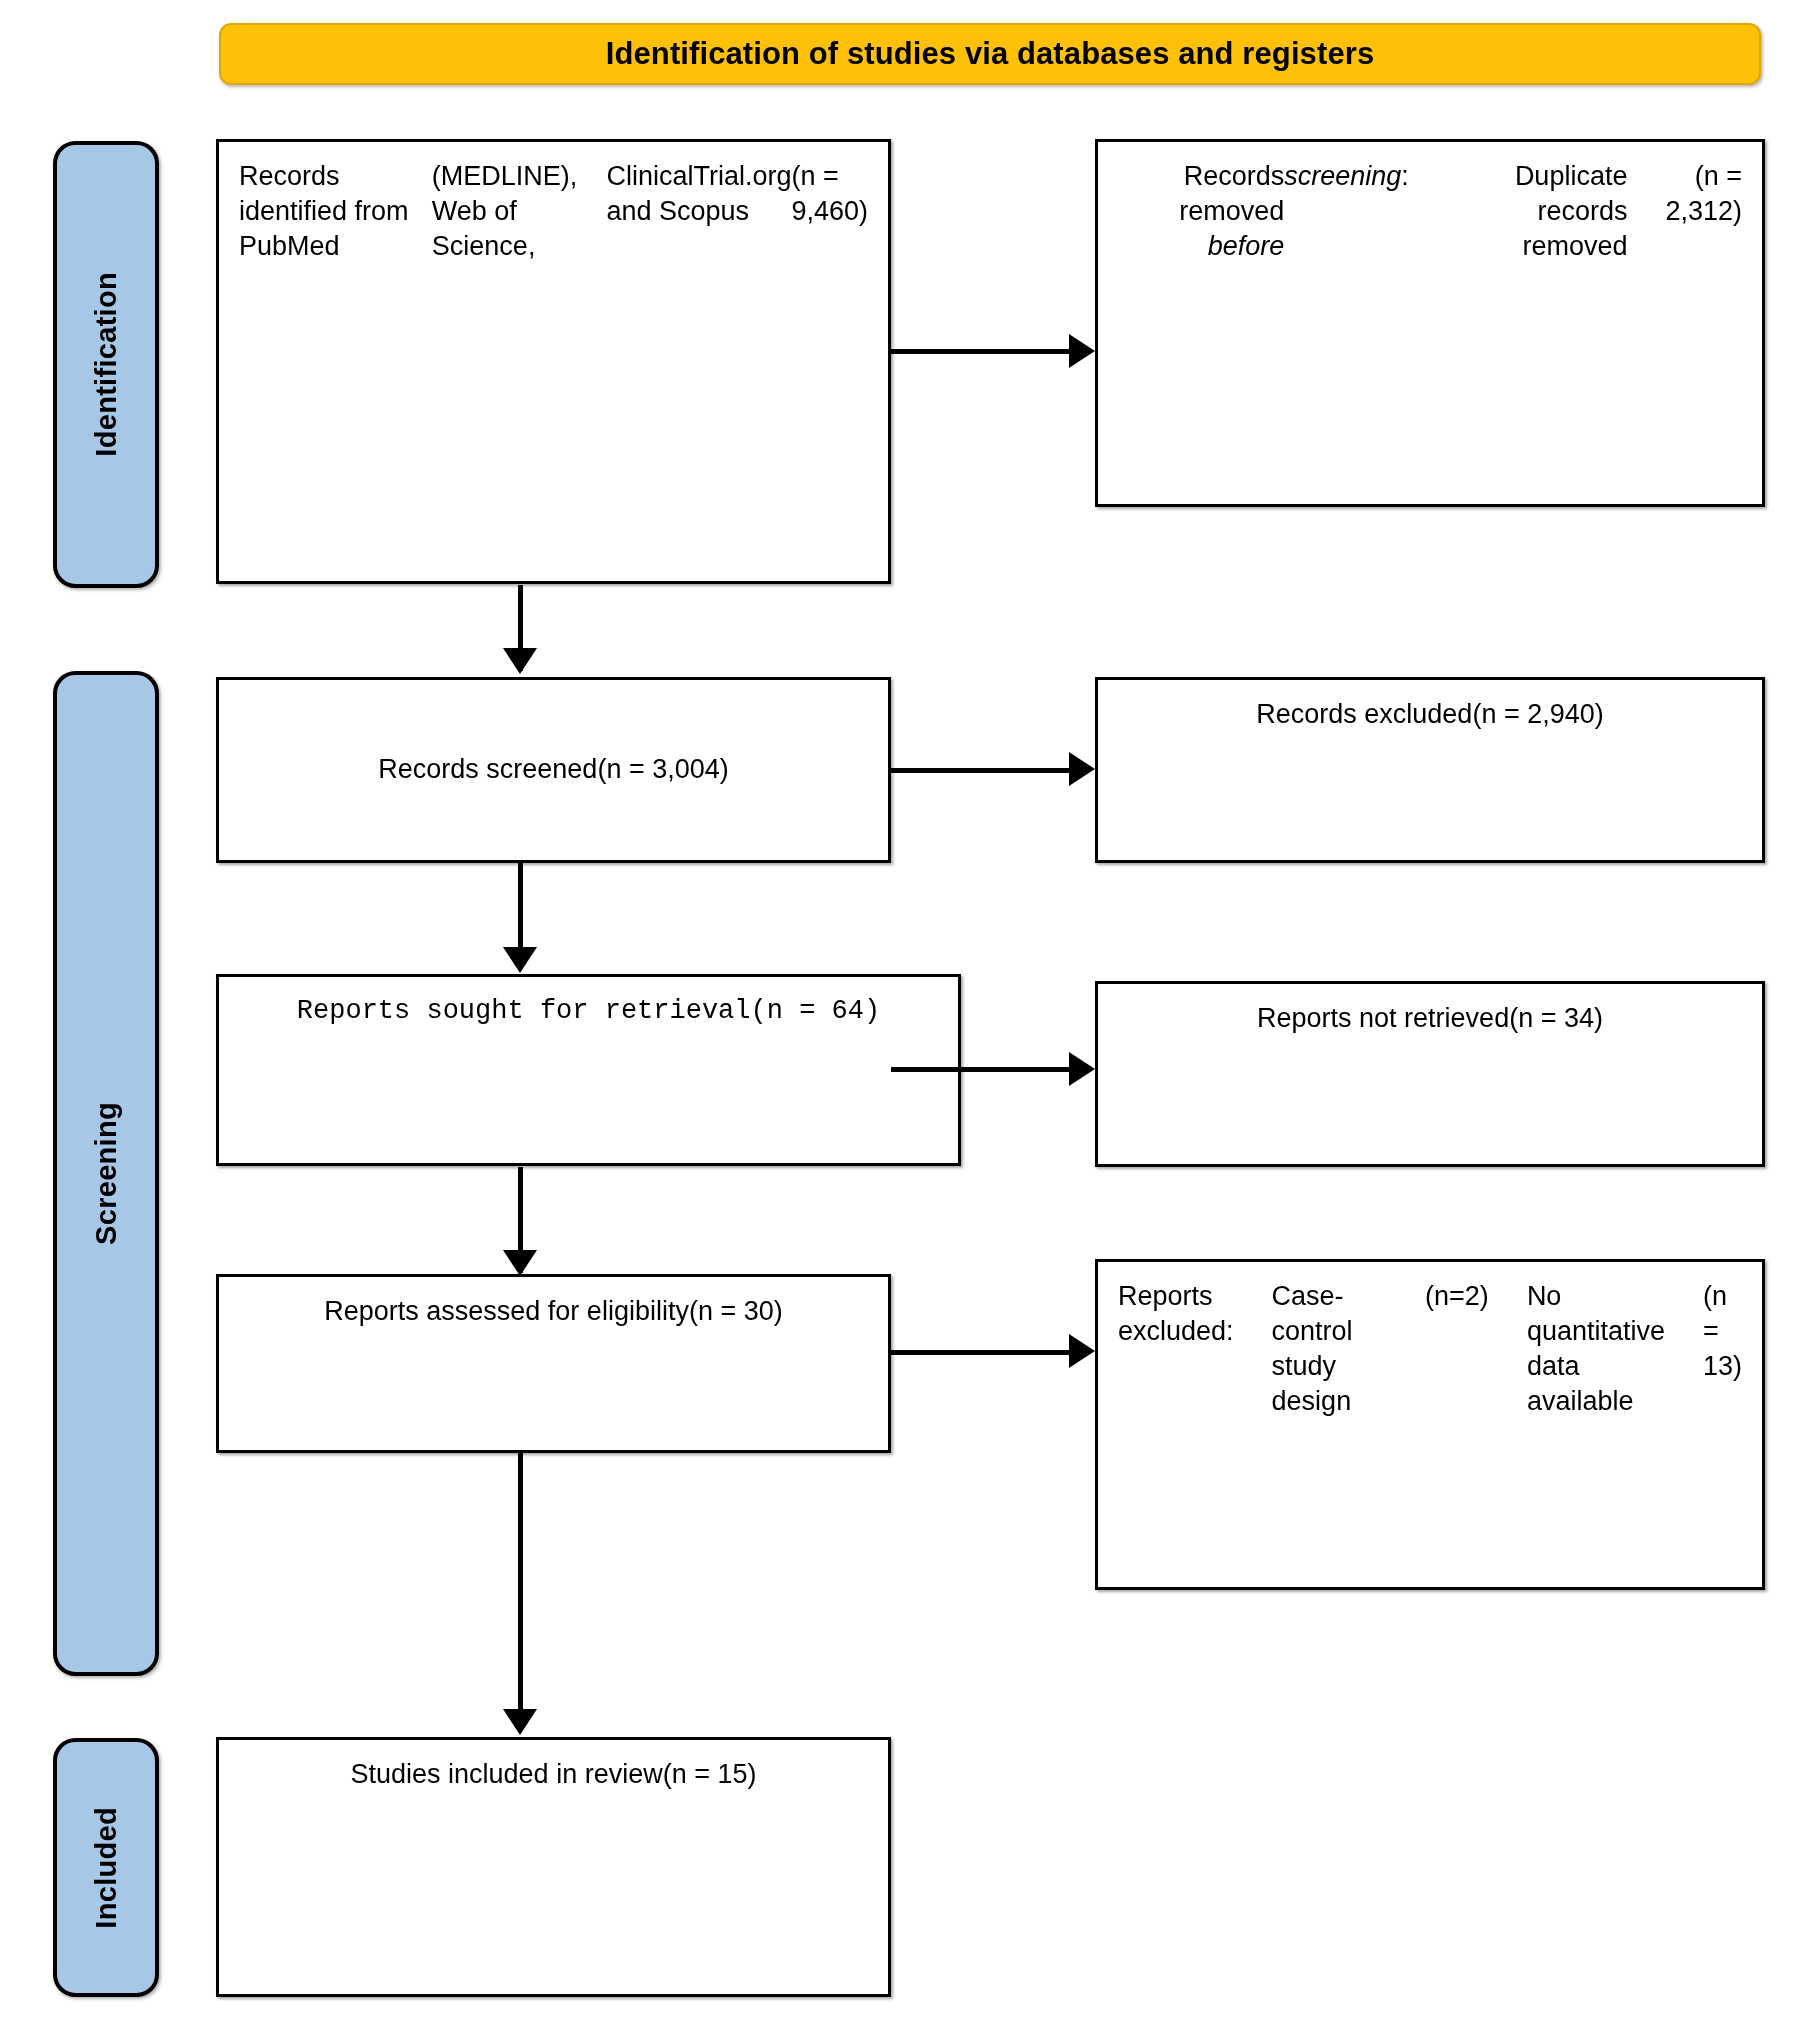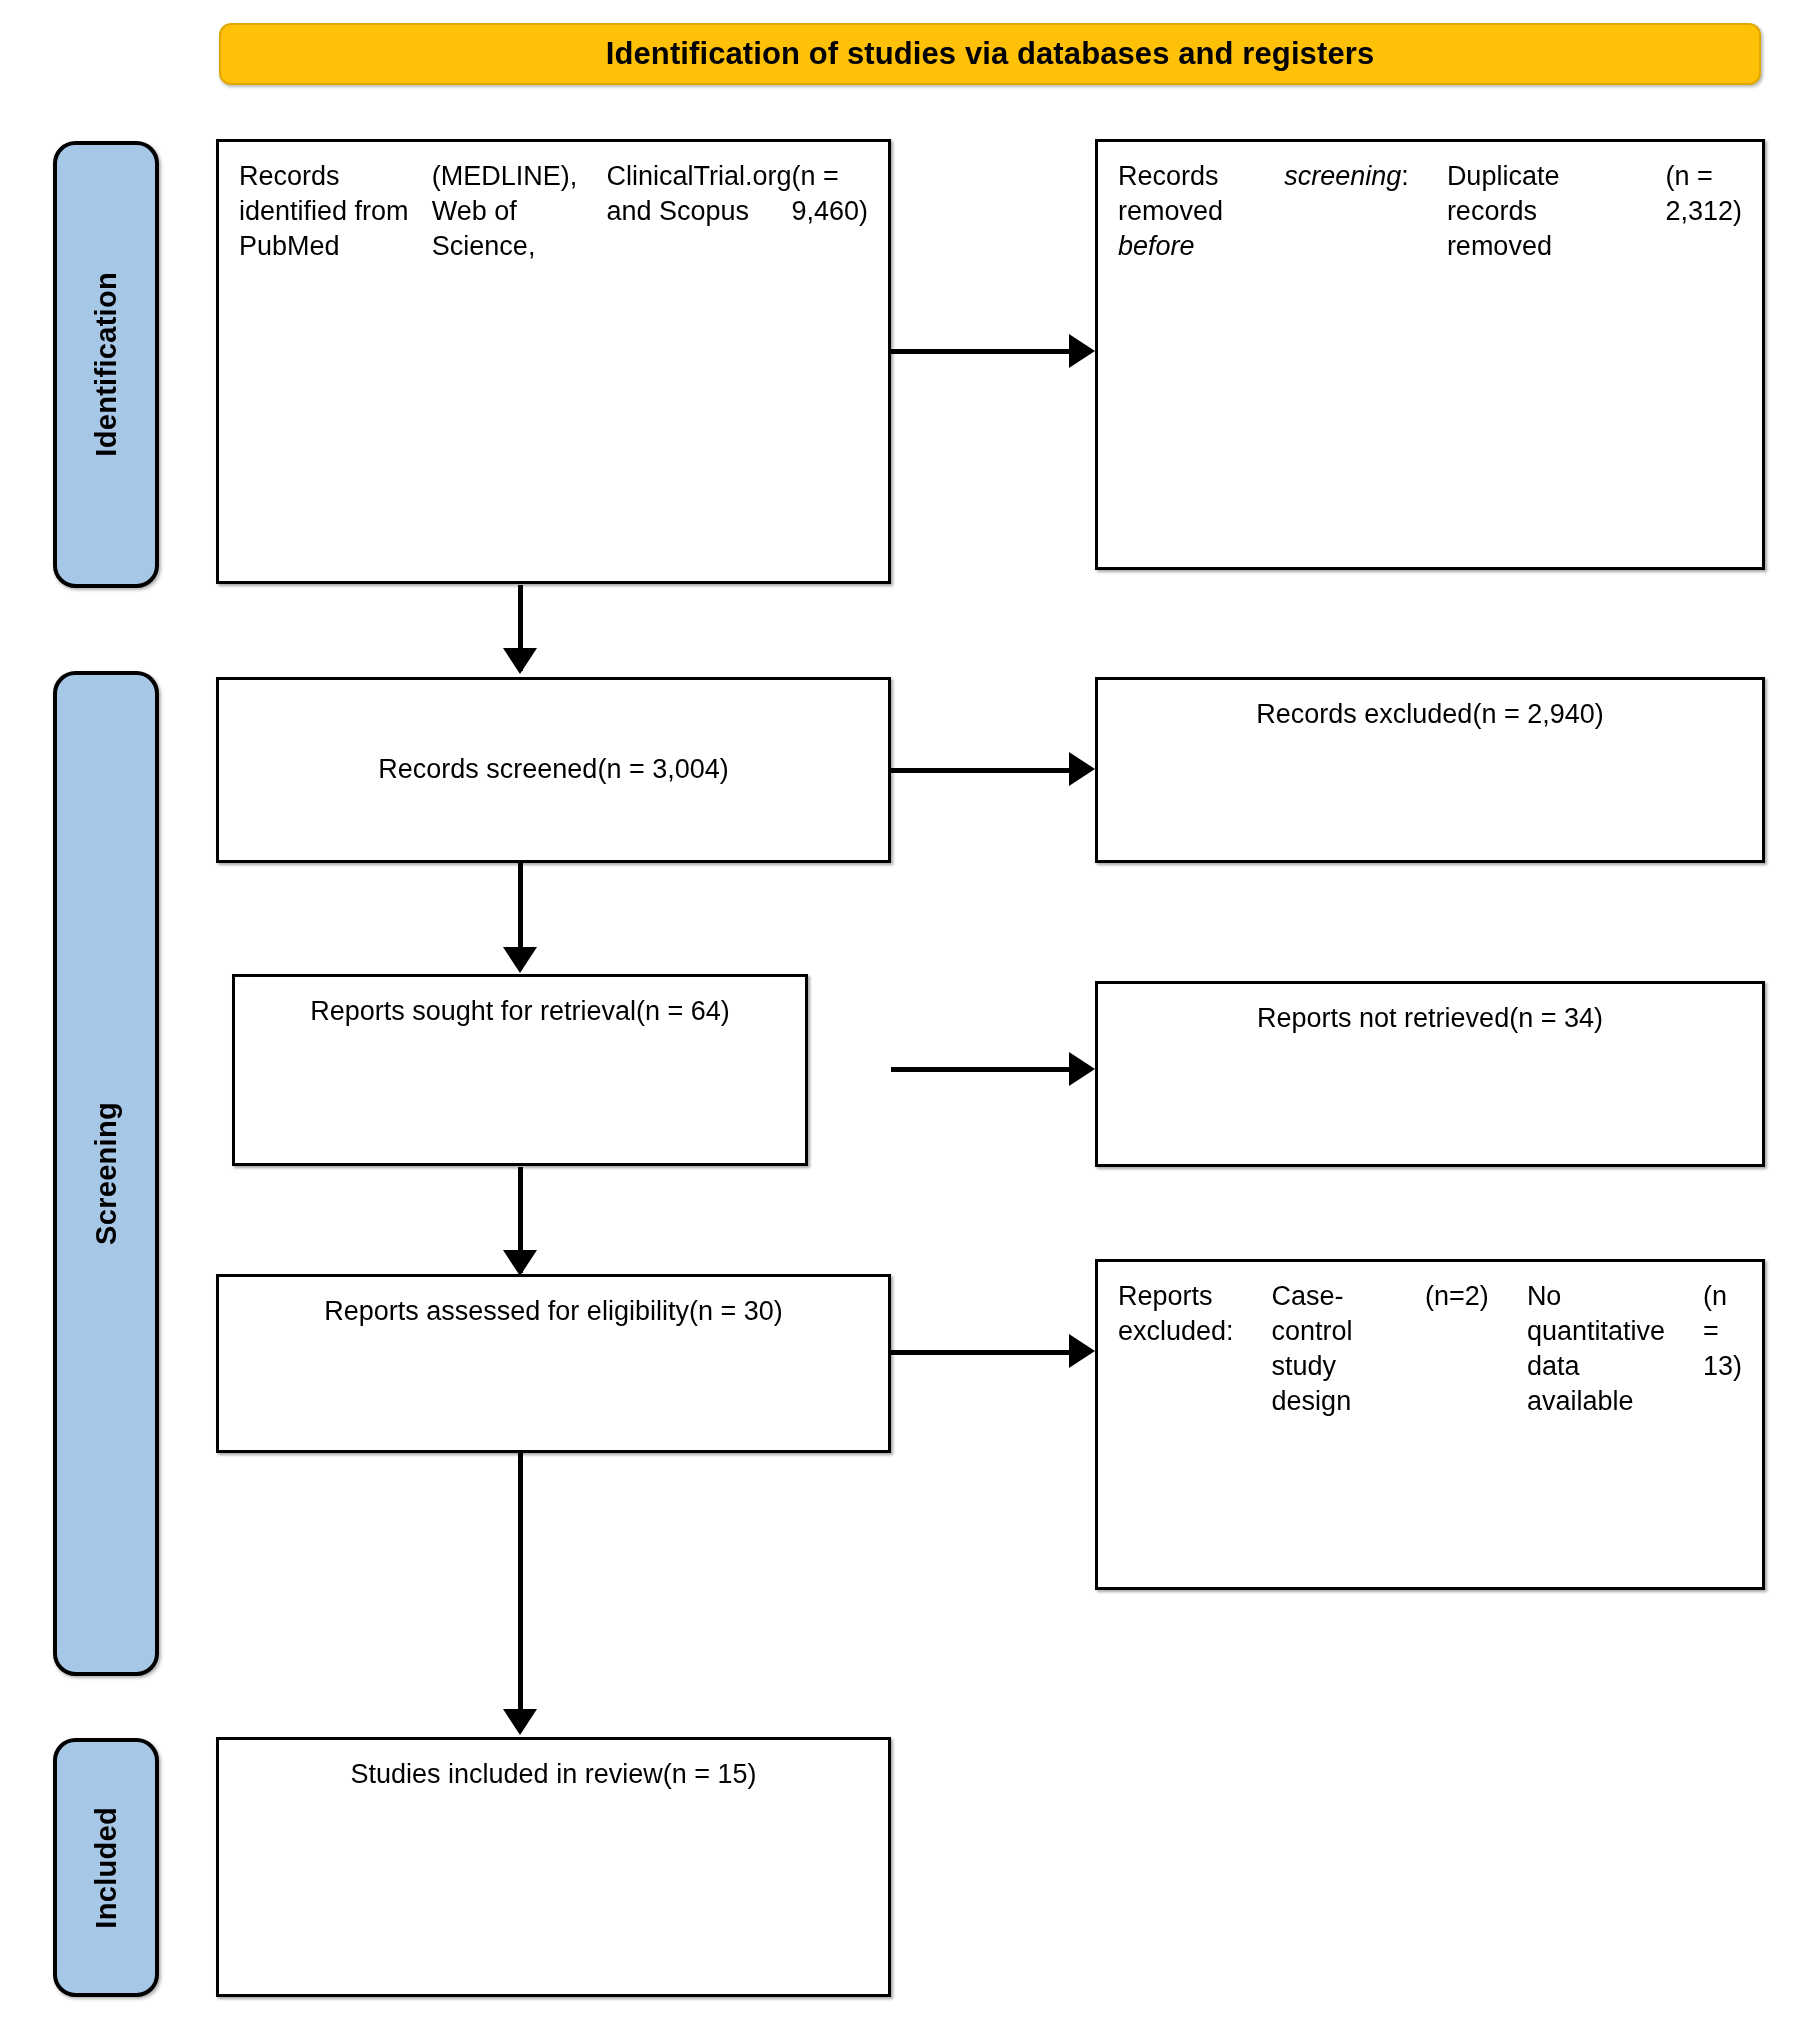--- a/index.html
+++ b/index.html
@@ -140,21 +140,21 @@
     <span class="stage-pill-label">Included</span>
   </div>
 
   <div class="flow-box" style="left:216px; top:139px; width:675px; height:445px;">
     <div class="flow-line">Records identified from PubMed</div>
     <div class="flow-line">(MEDLINE), Web of Science,</div>
     <div class="flow-line">ClinicalTrial.org and Scopus</div>
     <div class="flow-line">(n = 9,460)</div>
   </div>
 
-  <div class="flow-box" style="left:1095px; top:139px; width:670px; height:431px;">
+  <div class="flow-box" style="left:1095px; top:139px; width:670px; height:368px;text-align:right;">
     <div class="flow-line"><span>Records removed </span><em>before</em></div>
     <div class="flow-line"><em>screening</em><span>:</span></div>
     <div class="flow-line indent">Duplicate records removed</div>
     <div class="flow-line indent">(n = 2,312)</div>
   </div>
 
   <div class="conn-h" style="left:891px; top:349px; width:179px;"></div>
   <div class="arrow-right" style="left:1069px; top:334px;"></div>
 
   <div class="conn-v" style="left:518px; top:585px; height:86px;"></div>
@@ -169,21 +169,21 @@
     <div class="flow-line">Records excluded</div>
     <div class="flow-line">(n = 2,940)</div>
   </div>
 
   <div class="conn-h" style="left:891px; top:768px; width:179px;"></div>
   <div class="arrow-right" style="left:1069px; top:752px;"></div>
 
   <div class="conn-v" style="left:518px; top:863px; height:106px;"></div>
   <div class="arrow-down" style="left:503px; top:947px;"></div>
 
-  <div class="flow-box" style="left:232px; top:974px; width:576px; height:192px;">
+  <div class="flow-box" style="left:216px; top:974px; width:745px; height:192px;font-family:Liberation Mono, monospace;">
     <div class="flow-line">Reports sought for retrieval</div>
     <div class="flow-line">(n = 64)</div>
   </div>
 
   <div class="flow-box" style="left:1095px; top:981px; width:670px; height:186px;">
     <div class="flow-line">Reports not retrieved</div>
     <div class="flow-line">(n = 34)</div>
   </div>
 
   <div class="conn-h" style="left:891px; top:1067px; width:179px;"></div>

